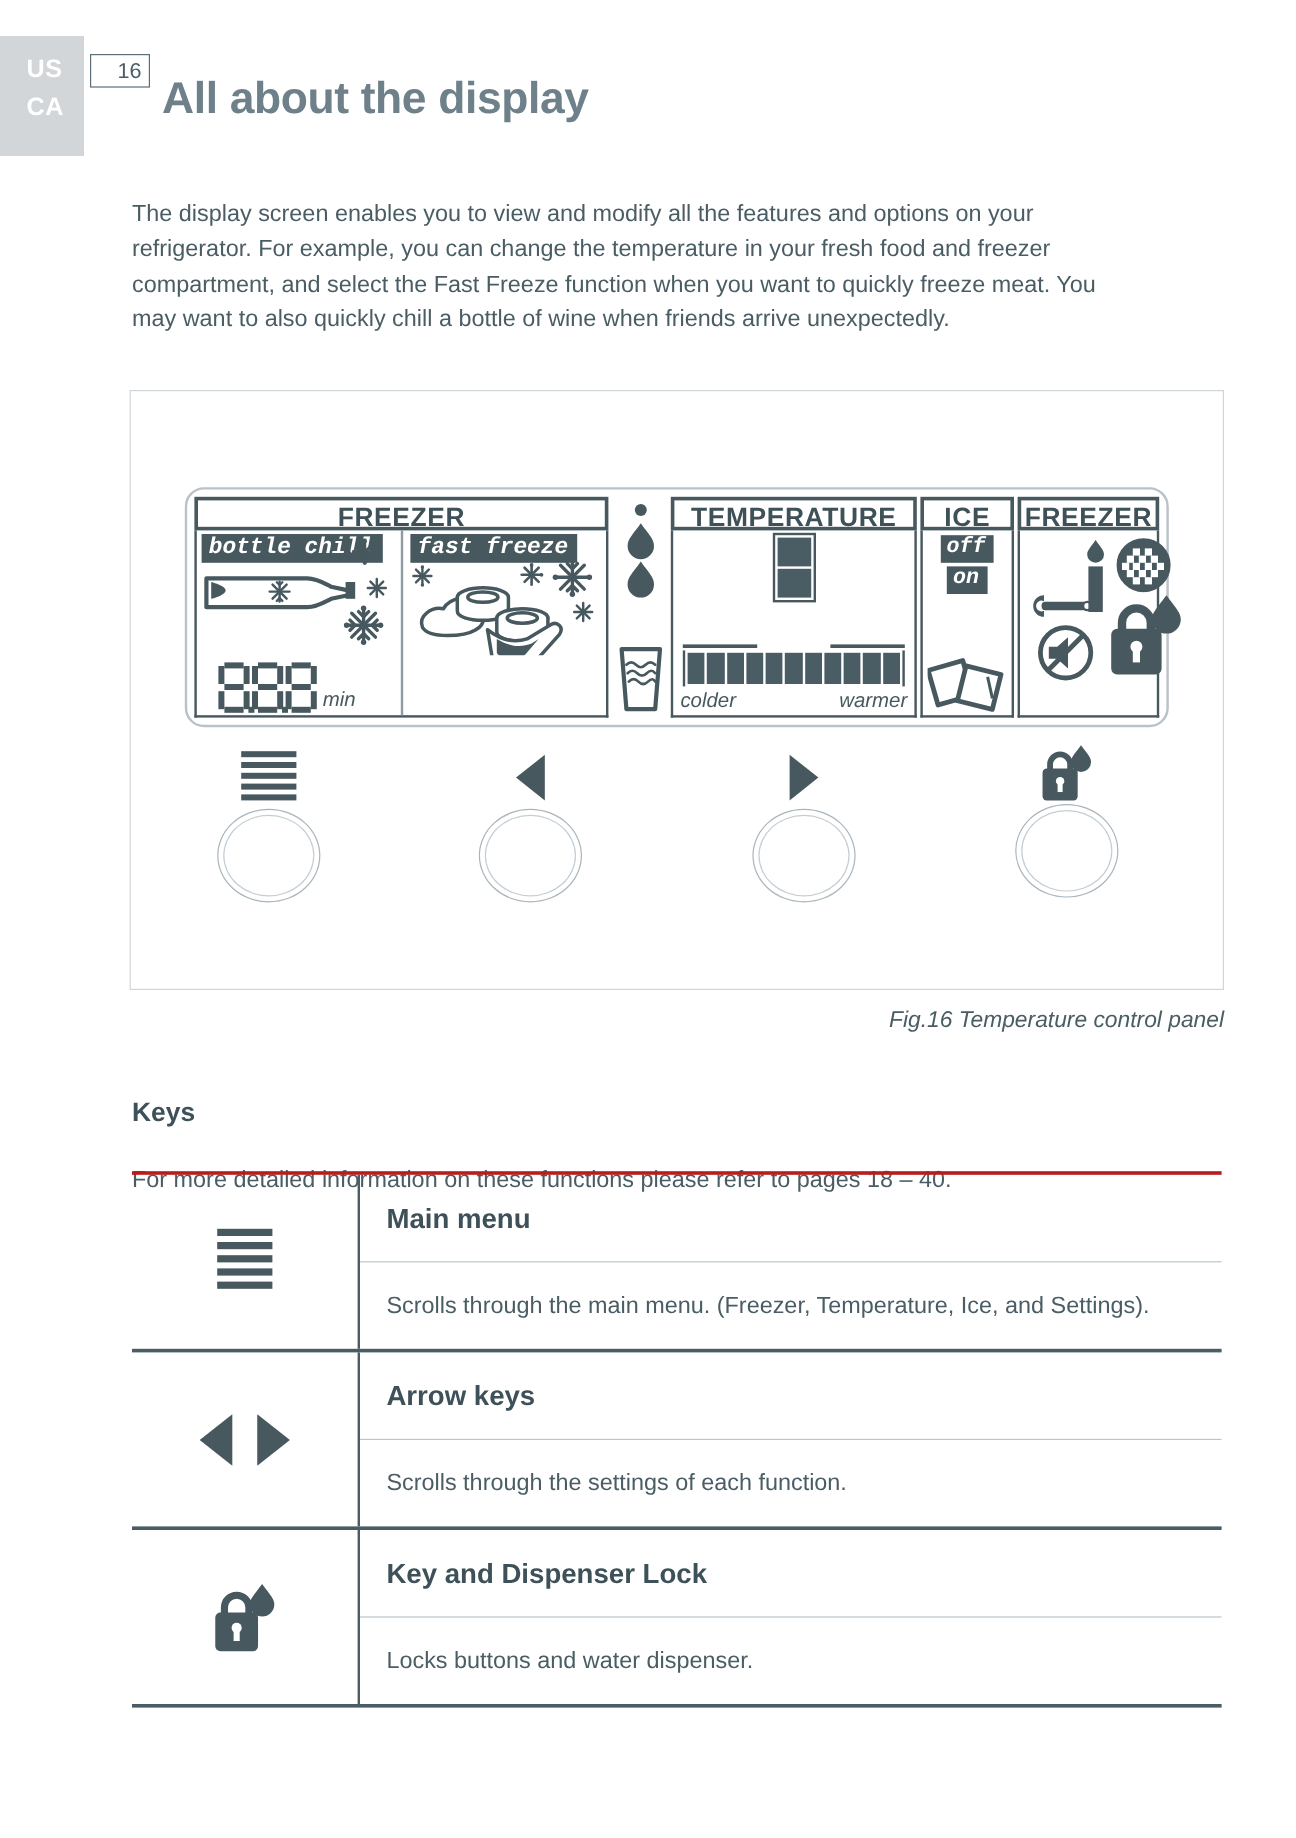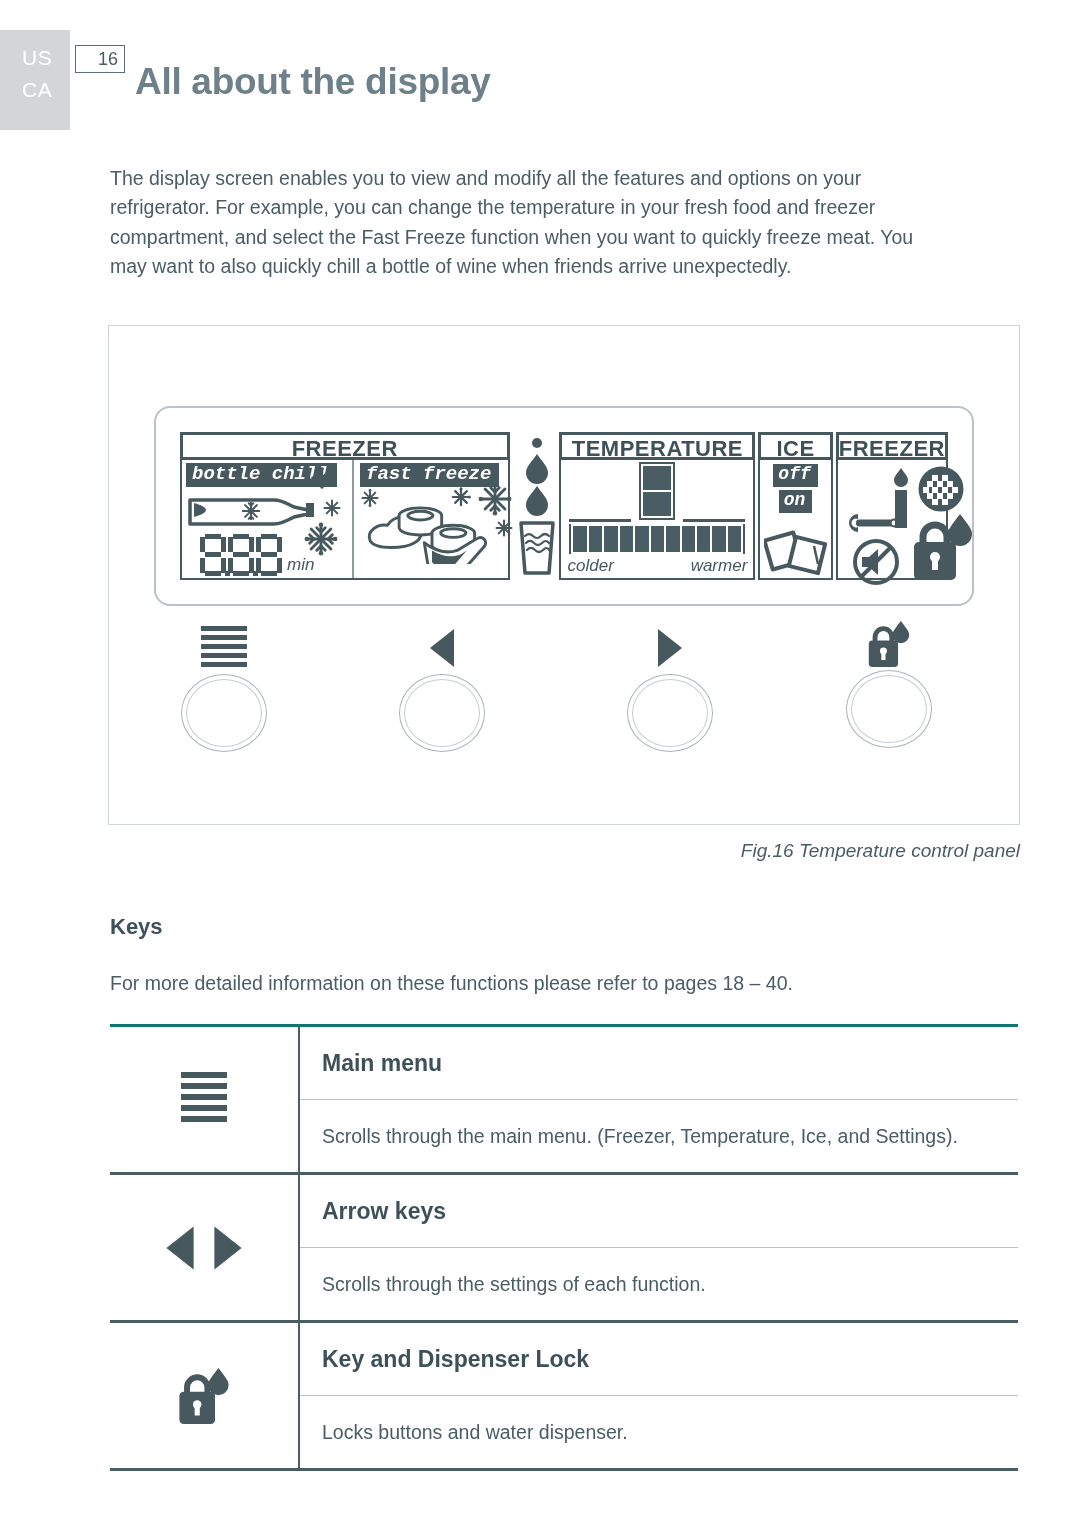--- a/index.html
+++ b/index.html
@@ -13,21 +13,21 @@
     color: #4a5d64;
     overflow: hidden;
   }
 
   
   #region-tab {
     position: absolute; left: 0; top: 30px;
     width: 70px; height: 100px;
     background: #d2d6d9;
     color: #ffffff;
-    font-size: 21px; font-weight: normal;
+    font-size: 21px; font-weight: bold;
     letter-spacing: .5px;
     box-sizing: border-box;
     padding: 12px 0 0 22px;
     line-height: 32px;
   }
   #page-number-box {
     position: absolute; left: 75px; top: 45px;
     width: 50px; height: 28px;
     border: 1.5px solid #5a6f78;
     background: #ffffff;
@@ -62,21 +62,21 @@
   }
 
   
   #lcd-shell {
     position: absolute; left: 45px; top: 80px;
     width: 820px; height: 200px;
     border: 2px solid #b9c1c9;
     border-radius: 16px;
     box-sizing: border-box;
     background: #ffffff;
-    padding: 24px;
+    padding: 6px;
   }
   #lcd-inner {
     position: relative;
     width: 100%; height: 100%;
     display: flex;
     align-items: stretch;
   }
 
   
   .seg-title {
@@ -289,23 +289,23 @@
     position: absolute; left: 110px; top: 896px;
     font-size: 22px; font-weight: bold; color: #3e5158;
   }
   #keys-note {
     position: absolute; left: 110px; top: 952px;
     font-size: 19.5px; color: #4a5d64;
   }
 
   
   #keys-table {
-    position: absolute; left: 110px; top: 1024px;
+    position: absolute; left: 110px; top: 976px;
     width: 908px;
-    border-top: 3px solid #0f766e;
+    border-top: 3px solid #b91c1c;
     box-sizing: border-box;
   }
   .key-row {
     display: flex;
     border-bottom: 3px solid #4a5d64;
     min-height: 145px;
   }
   .key-icon-cell {
     width: 190px;
     display: flex; align-items: center; justify-content: center;

